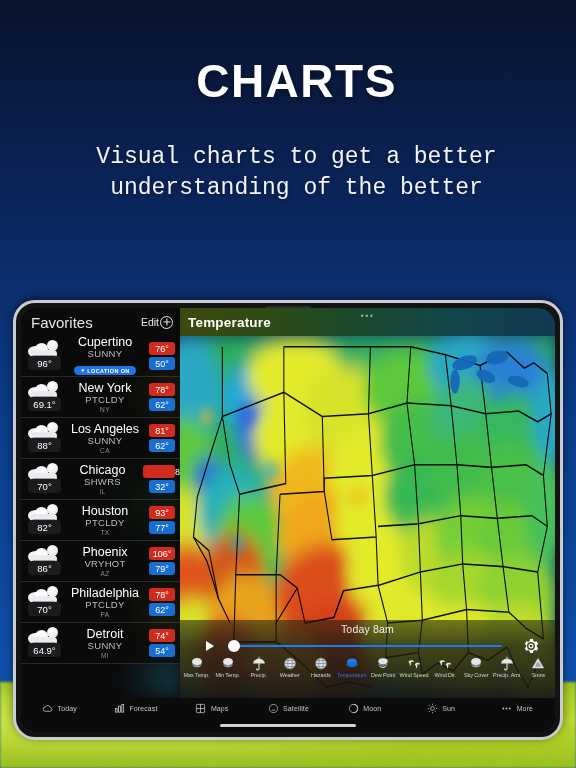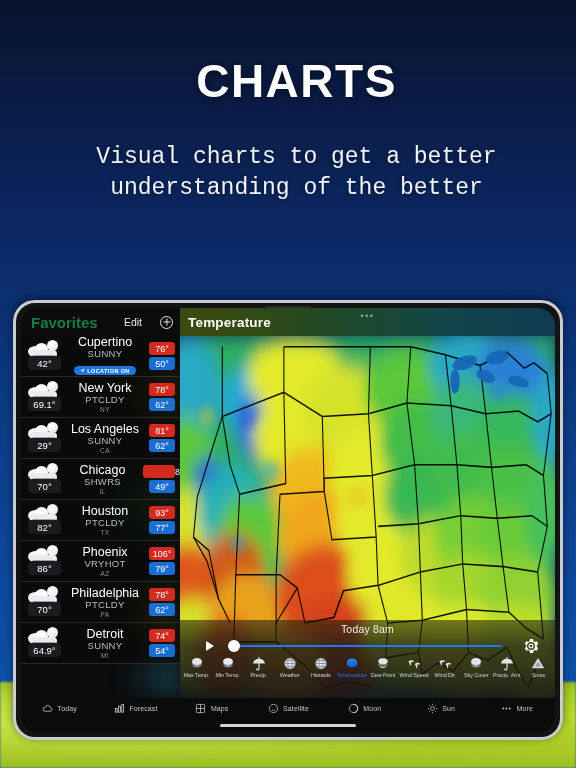--- a/index.html
+++ b/index.html
@@ -76,22 +76,22 @@
       radial-gradient(ellipse 120px 70px at 118% 22%, #d8e02a, transparent 70%),
       radial-gradient(ellipse 140px 90px at 112% 50%, #2fa845, transparent 70%),
       radial-gradient(ellipse 130px 80px at 120% 78%, #d8e02a, transparent 70%),
       radial-gradient(ellipse 110px 60px at 108% 95%, #2aa0c8, transparent 70%);
     filter:blur(8px);
   }
   #fav-head {
     height:28px; display:flex; align-items:center; justify-content:space-between;
     padding:0 7px 0 10px; position:relative; z-index:2; background:#0b0b0b;
   }
-  #fav-title { font-size:15px; color:#15803d; font-weight:700; }
-  #fav-actions { display:flex; align-items:center; gap:18px; }
+  #fav-title { font-size:15px; color:#e5e5e5; font-weight:400; }
+  #fav-actions { display:flex; align-items:center; gap:1px; }
   #edit-btn { font-size:10.5px; color:#e8e8e8; }
   #plus-btn {
     width:13px; height:13px; border:1.2px solid #e8e8e8; border-radius:50%;
     position:relative;
   }
   #plus-btn::before,#plus-btn::after{
     content:""; position:absolute; background:#e8e8e8;
     left:50%; top:50%; transform:translate(-50%,-50%);
   }
   #plus-btn::before{ width:7px; height:1.2px; }
@@ -219,21 +219,21 @@
         <div id="fav-list">
             <div class="fav-row">
               <div class="fav-ico">
                 <div class="cloudsun">
                   <div class="cs-sun"></div>
                   <div class="cs-c1"></div>
                   <div class="cs-c2"></div>
                   <div class="cs-c3"></div>
                   <div class="cs-shadow"></div>
                 </div>
-                <div class="fav-temp">42°</div>
+                <div class="fav-temp">96°</div>
               </div>
               <div class="fav-mid"><div class="fav-city">Cupertino</div><div class="fav-cond">SUNNY</div><div class="loc-badge">
                   <svg viewBox="0 0 24 24" fill="#fff">
                     <path d="M21 3 3 10.5l7.5 2.8L13.3 21z"></path>
                   </svg>
                   <span>LOCATION ON</span>
                 </div></div>
               <div class="fav-hl">
                 <div class="hi" style="background: rgb(208, 43, 30);">76°</div>
                 <div class="lo" style="background: rgb(26, 110, 210);">50°</div>
@@ -262,21 +262,21 @@
             </div>
             <div class="fav-row">
               <div class="fav-ico">
                 <div class="cloudsun">
                   <div class="cs-sun"></div>
                   <div class="cs-c1"></div>
                   <div class="cs-c2"></div>
                   <div class="cs-c3"></div>
                   <div class="cs-shadow"></div>
                 </div>
-                <div class="fav-temp">29°</div>
+                <div class="fav-temp">88°</div>
               </div>
               <div class="fav-mid">
                 <div class="fav-city">Los Angeles</div>
                 <div class="fav-cond">SUNNY</div>
                 <div class="fav-state">CA</div>
               </div>
               <div class="fav-hl">
                 <div class="hi" style="background: rgb(208, 43, 30);">81°</div>
                 <div class="lo" style="background: rgb(26, 110, 210);">62°</div>
               </div>
@@ -292,21 +292,21 @@
                 </div>
                 <div class="fav-temp">70°</div>
               </div>
               <div class="fav-mid">
                 <div class="fav-city">Chicago</div>
                 <div class="fav-cond">SHWRS</div>
                 <div class="fav-state">IL</div>
               </div>
               <div class="fav-hl">
                 <div class="hi" style="background: rgb(208, 43, 30); padding-left: 32px;">85°</div>
-                <div class="lo" style="background: rgb(26, 110, 210);">49°</div>
+                <div class="lo" style="background: rgb(26, 110, 210);">32°</div>
               </div>
             </div>
             <div class="fav-row">
               <div class="fav-ico">
                 <div class="cloudsun">
                   <div class="cs-sun"></div>
                   <div class="cs-c1"></div>
                   <div class="cs-c2"></div>
                   <div class="cs-c3"></div>
                   <div class="cs-shadow"></div>

